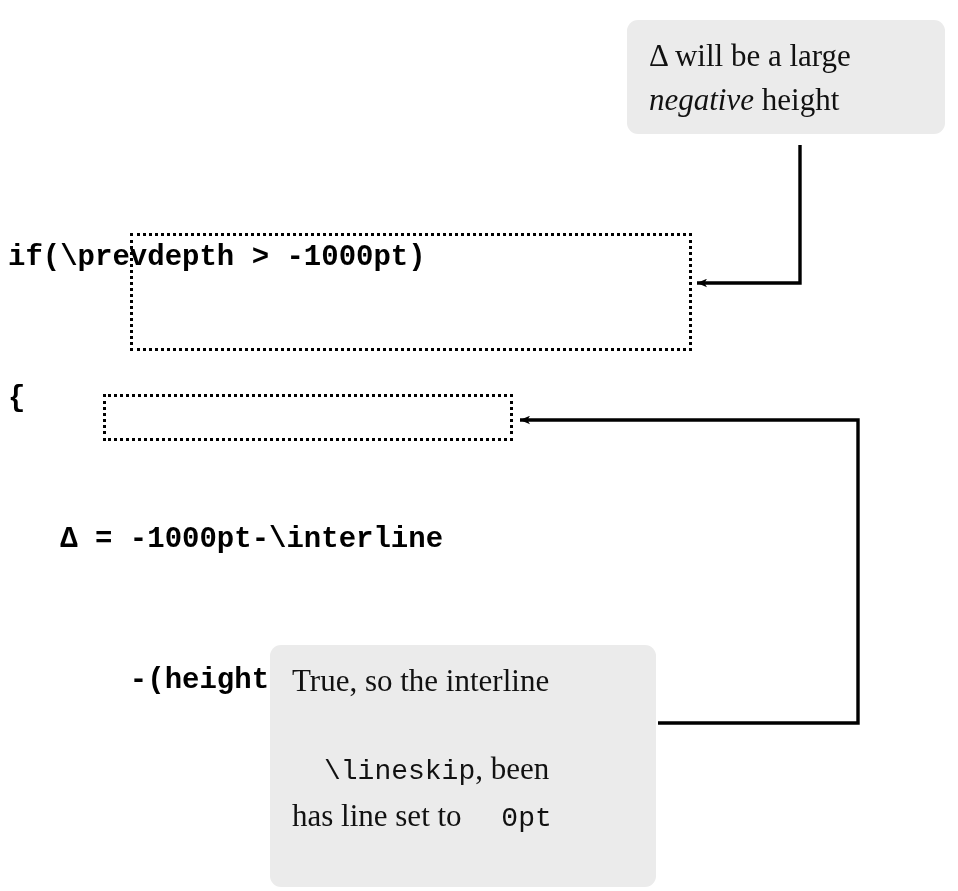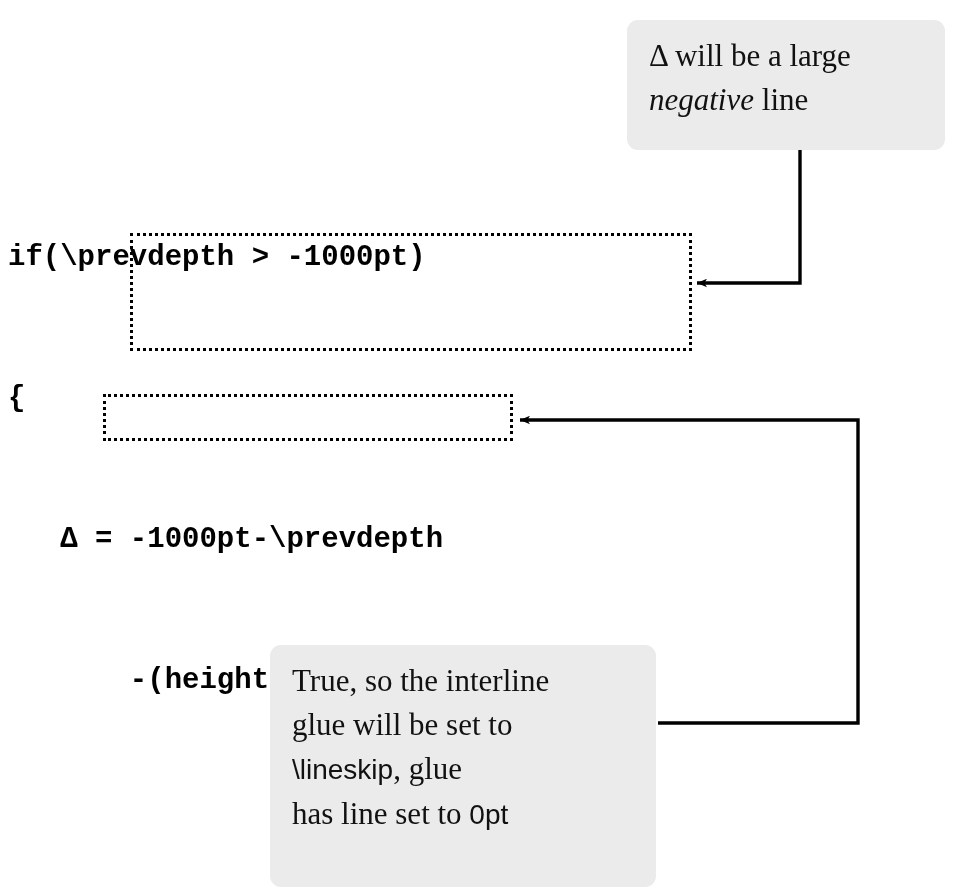--- a/index.html
+++ b/index.html
@@ -63,34 +63,35 @@
     font-family: "Liberation Serif", serif;
     font-size: 31px;
     line-height: 44px;
     padding: 14px 22px 16px 22px;
     box-sizing: border-box;
   }
   #callout-negative {
     left: 627px;
     top: 20px;
     width: 318px;
-    height: 130px;
+    height: 114px;
     text-align: left;
   }
   #callout-true {
     left: 270px;
     top: 645px;
     width: 386px;
     height: 242px;
   }
   .callout em {
   }
   .callout .mono {
-    font-family: Liberation Sans, sans-serif;
+    font-family: Liberation Mono, monospace;
     font-size: 28px;
+    margin-left: 32px;
   }
 
   
   #connectors {
     position: absolute;
     left: 0;
     top: 0;
     width: 958px;
     height: 891px;
     pointer-events: none;
@@ -100,21 +101,21 @@
 <body>
 
 <div id="stage">
 
   <div class="dotbox" id="dotbox-delta-expr"></div>
   <div class="dotbox" id="dotbox-cond"></div>
 
   <div class="code">
     <div class="code-line">if(\prevdepth &gt; -1000pt)</div>
     <div class="code-line">{</div>
-    <div class="code-line">   Δ = -1000pt-\prevdepth</div>
+    <div class="code-line">   Δ = -1000pt-\interline</div>
     <div class="code-line">       -(height of current line)</div>
     <div class="code-line"></div>
     
     
     
     
     
   </div>
 
   <svg id="connectors" viewBox="0 0 958 891">
@@ -122,23 +123,23 @@
       <marker id="ah" markerWidth="11" markerHeight="9" refX="10" refY="4.5" orient="auto" markerUnits="userSpaceOnUse">
         <path d="M10,4.5 L0,0.2 L2.6,4.5 L0,8.8 Z" fill="#000000"></path>
       </marker>
     </defs>
     <path d="M800,145 L800,283 L697,283" fill="none" stroke="#000000" stroke-width="3.4" marker-end="url(#ah)"></path>
     <path d="M658,723 L858,723 L858,420 L520,420" fill="none" stroke="#000000" stroke-width="3.4" marker-end="url(#ah)"></path>
   </svg>
 
   <div class="callout" id="callout-negative">
     <span>Δ will be a large</span><br>
-    <em>negative</em><span> line</span>
+    <em>negative</em><span> height</span>
   </div>
 
   <div class="callout" id="callout-true">
     <span>True, so the interline</span><br>
-    <span>glue will be set to</span><br>
-    <span class="mono">\lineskip</span><span>, glue</span><br>
+    <br>
+    <span class="mono">\lineskip</span><span>, been</span><br>
     <span>has line set to </span><span class="mono">0pt</span>
   </div>
 
 </div>
 
 </body></html>

